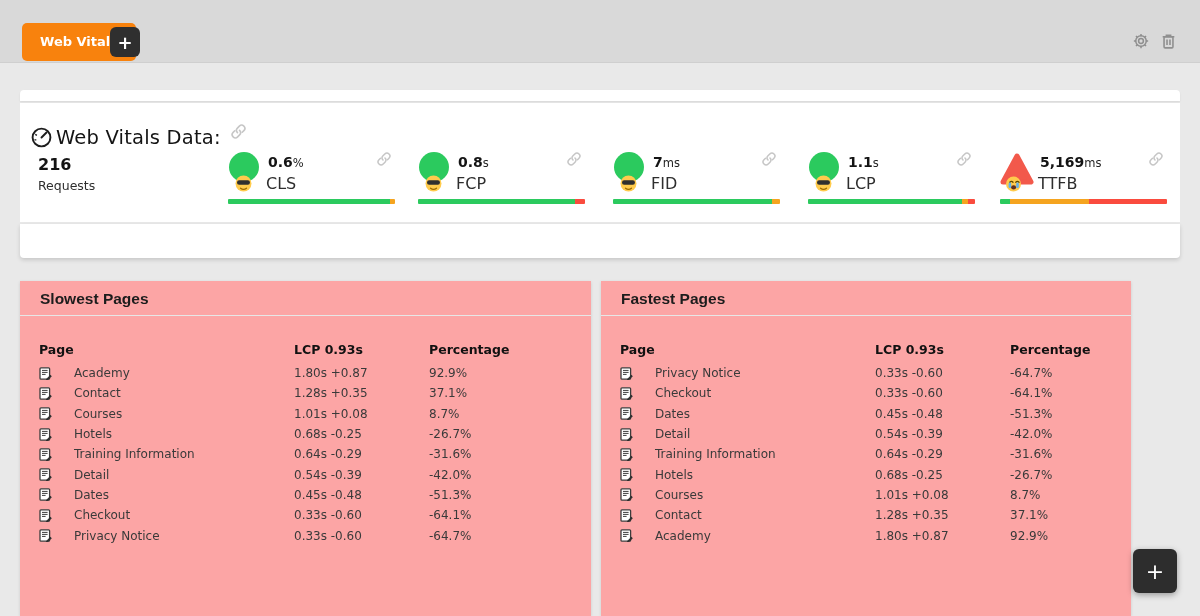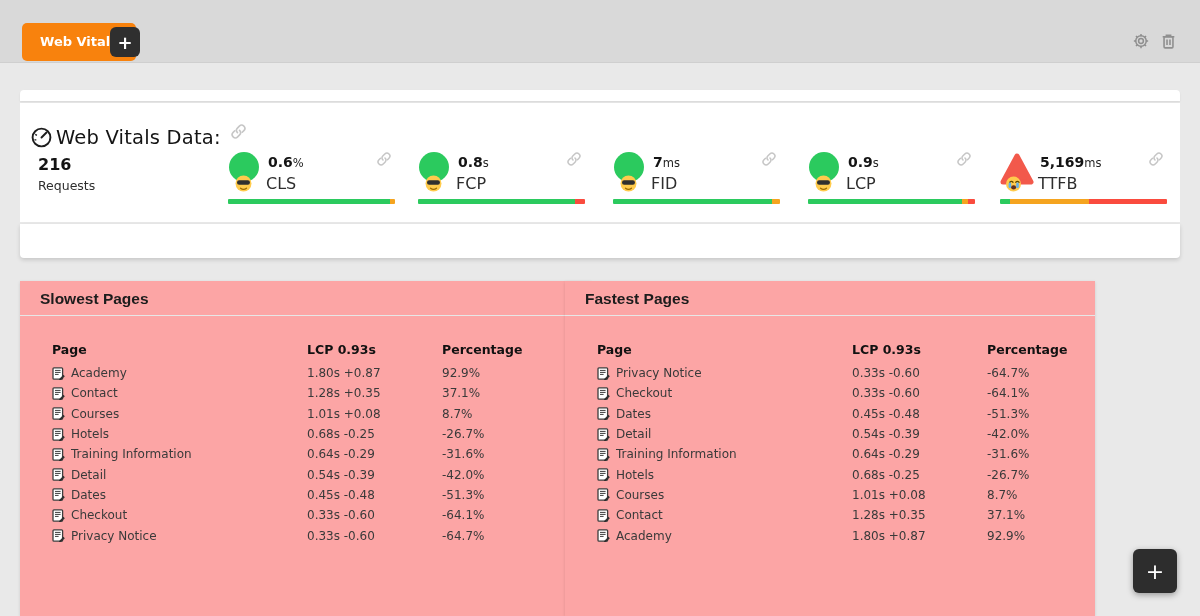--- a/index.html
+++ b/index.html
@@ -44,30 +44,30 @@
   .m-value{position:absolute;left:40px;top:3px;font-size:14px;font-weight:bold;color:#141414;white-space:nowrap}
   .m-value .unit{font-weight:400;font-size:11.5px;color:#232323}
   .m-label{position:absolute;left:38px;top:23px;font-size:16px;color:#2e2e2e}
   .m-link{position:absolute;right:4px;top:0;cursor:pointer}
   .m-bar{position:absolute;left:0;top:48px;width:167px;height:5px;display:flex;border-radius:1px;overflow:hidden}
   .m-bar i{display:block;height:100%}
 
   
   .panel{position:absolute;top:281px;bottom:0;background:#fca5a5;box-shadow:0 1px 3px rgba(0,0,0,.12)}
   .panel.left{left:20px;width:571px}
-  .panel.right{left:565px;width:530px}
+  .panel.right{left:601px;width:530px}
   .panel-title{
     height:34px;line-height:35px;padding-left:20px;
     font-family:"Liberation Sans",sans-serif;font-weight:bold;font-size:15.5px;color:#1c1c1c;
     border-bottom:1px solid #e7e7e7;
   }
-  .ptable{padding:21px 18px 0 32px}
+  .ptable{padding:21px 18px 0 19px}
   .trow{display:grid;grid-template-columns:255px 135px 1fr;align-items:center;height:20.3px;font-size:12px;color:#3a3a3a}
   .trow.thead{font-size:12.5px;font-weight:bold;color:#111;height:24px;margin-bottom:2px}
-  .pcell{display:flex;align-items:center;gap:6px;white-space:nowrap;overflow:hidden}
+  .pcell{display:flex;align-items:center;gap:22px;white-space:nowrap;overflow:hidden}
   .pcell svg{flex:0 0 auto}
 
   
   .fab{
     position:absolute;left:1133px;top:549px;width:44px;height:44px;
     background:#2d2d2d;border-radius:6px;color:#fff;
     display:flex;align-items:center;justify-content:center;
     font-size:22px;font-weight:400;cursor:pointer;
     box-shadow:0 2px 6px rgba(0,0,0,.35);
   }
@@ -188,21 +188,21 @@
       <div class="metric" style="left: 788px;">
     <span class="m-icon">
       <svg width="34" height="42" viewBox="0 0 34 42" style="display: block;">
         <circle cx="16" cy="15" r="15" fill="#2bca5e"></circle>
         <circle cx="15.5" cy="31.5" r="8" fill="#ffcb4d"></circle>
         <rect x="9" y="28.2" width="13" height="4.6" rx="2.2" fill="#2f2f2f"></rect>
         <path d="M12.5 36.2q3 2.2 6 0" stroke="#9c6a00" stroke-width="1.2" fill="none" stroke-linecap="round"></path>
       </svg>
 
     </span>
-    <span class="m-value"><b>0.9</b><span class="unit">s</span></span>
+    <span class="m-value"><b>1.1</b><span class="unit">s</span></span>
     <span class="m-label">LCP</span>
     <span class="m-link">
       <svg width="14" height="14" viewBox="0 0 14 14" fill="none" stroke="#c6c6c6" stroke-width="1.5" stroke-linecap="round">
         <path d="M6 8a3 3 0 0 1 0-4.2L7.8 2A2.9 2.9 0 0 1 12 6.2L10.5 7.7"></path>
         <path d="M8 6a3 3 0 0 1 0 4.2L6.2 12A2.9 2.9 0 0 1 2 7.8L3.5 6.3"></path>
       </svg>
     </span>
     <span class="m-bar">
           <i style="width: 92%; background: rgb(43, 202, 94);"></i>
           <i style="width: 4%; background: rgb(245, 164, 31);"></i>

